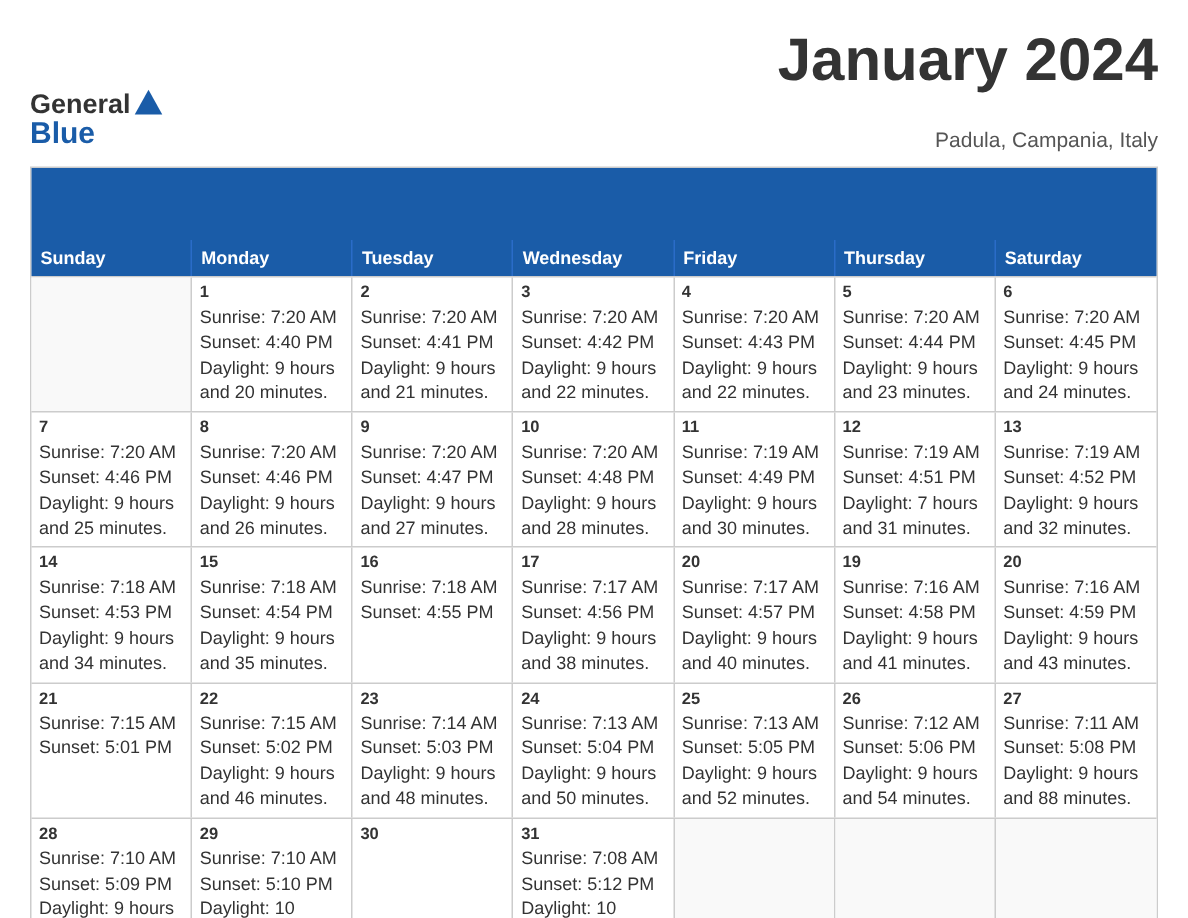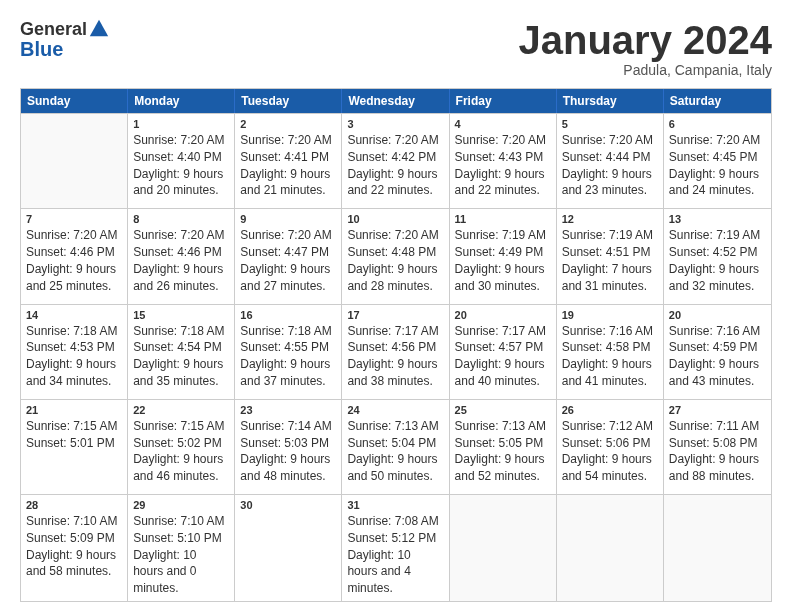--- a/index.html
+++ b/index.html
@@ -12,21 +12,21 @@
     }
     .page {
       width: 792px;
       height: 612px;
       padding: 18px 20px 10px 20px;
       display: flex;
       flex-direction: column;
     }
     .header {
       display: flex;
-      align-items: flex-start;
+      align-items: flex-end;
       justify-content: space-between;
       margin-bottom: 10px;
     }
     .logo {
       display: flex;
       flex-direction: column;
       align-items: flex-start;
     }
     .logo-text {
       display: flex;
@@ -46,39 +46,41 @@
     }
     .month-title {
       font-size: 40px;
       font-weight: bold;
       color: #333;
       line-height: 1.1;
     }
     .location-title {
       font-size: 14px;
       color: #555;
+      margin-top: 23px;
     }
     .calendar {
       flex: 1;
       display: flex;
       flex-direction: column;
       border: 1px solid #ccc;
     }
     .cal-header-row {
       display: grid;
       grid-template-columns: repeat(7, 1fr);
       background: #1a5ca8;
     }
     .cal-header-cell {
       padding: 5px 6px;
       color: #fff;
       font-size: 12px;
       font-weight: bold;
       border-right: 1px solid #2a6cc8;
       text-align: left;
+      margin-top: 48px;
     }
     .cal-header-cell:last-child { border-right: none; }
     .cal-body {
       flex: 1;
       display: flex;
       flex-direction: column;
     }
     .cal-week {
       display: grid;
       grid-template-columns: repeat(7, 1fr);
@@ -265,21 +267,20 @@
               <div>Sunrise: 7:18 AM</div>
               <div>Sunset: 4:54 PM</div>
               <div>Daylight: 9 hours and 35 minutes.</div>
             </div>
           </div>
           <div class="cal-cell">
             <span class="day-number">16</span>
             <div class="cell-info">
               <div>Sunrise: 7:18 AM</div>
               <div>Sunset: 4:55 PM</div>
-              <div>Daylight: 9 hours and 37 minutes.</div>
             </div>
           </div>
           <div class="cal-cell">
             <span class="day-number">17</span>
             <div class="cell-info">
               <div>Sunrise: 7:17 AM</div>
               <div>Sunset: 4:56 PM</div>
               <div>Daylight: 9 hours and 38 minutes.</div>
             </div>
           </div>

